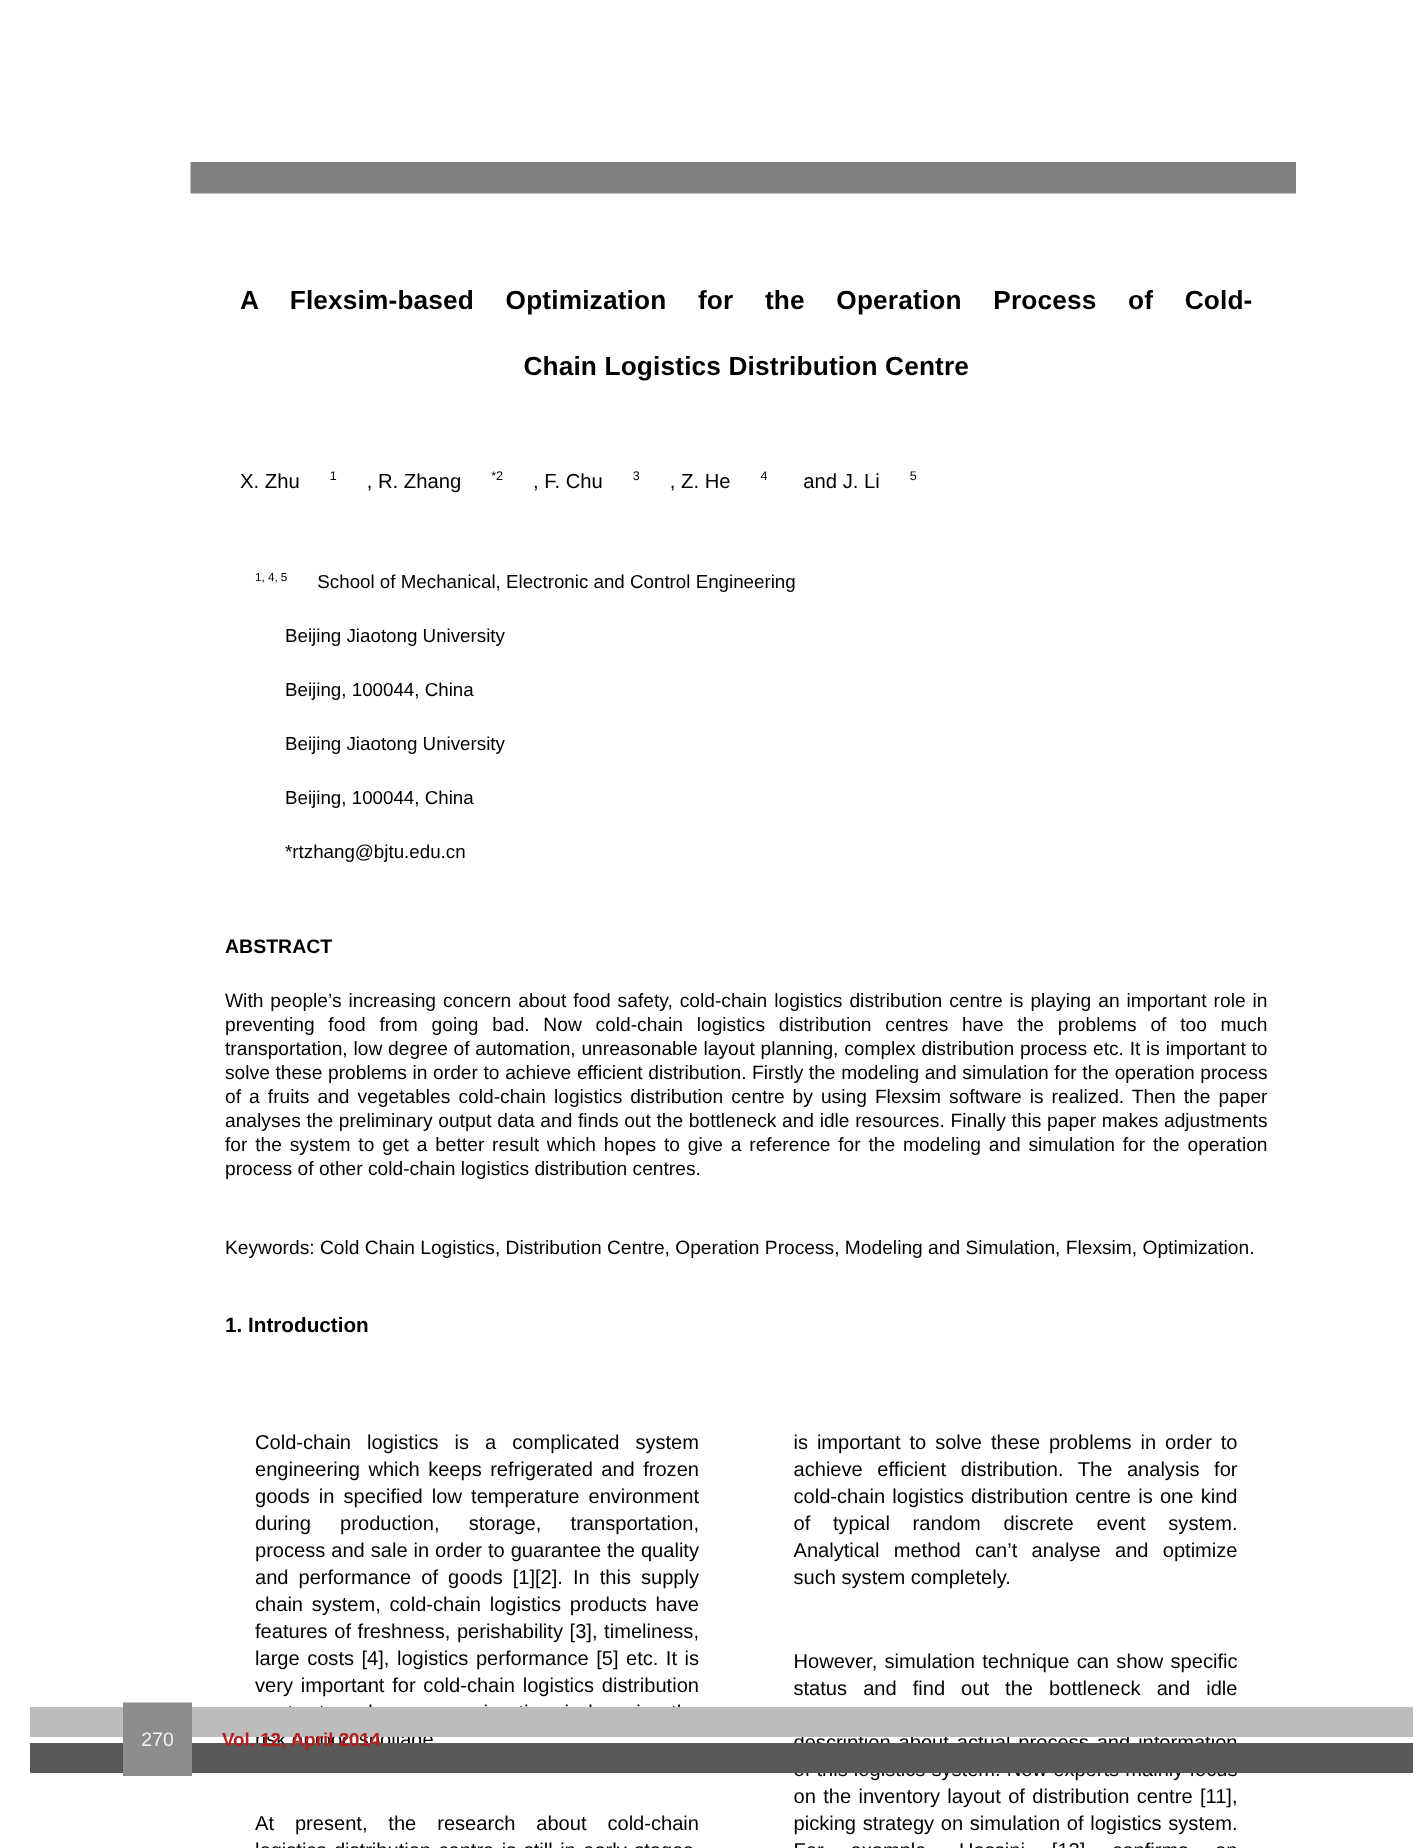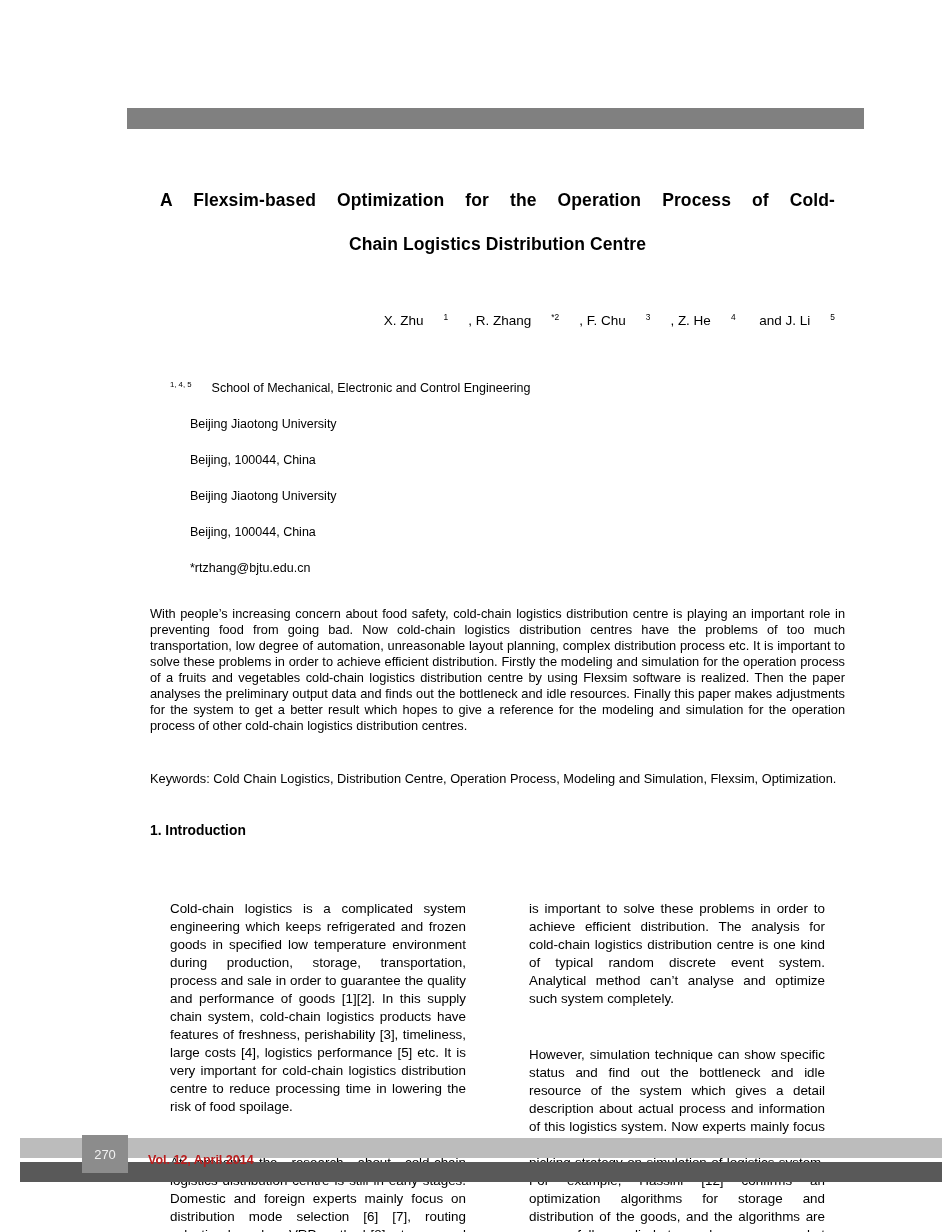--- a/index.html
+++ b/index.html
@@ -28,21 +28,20 @@
     font-weight: bold;
     line-height: 24px;
     letter-spacing: 0.1px;
   }
   .title-l1 { text-align: justify; text-align-last: justify; }
   .title-l2 { text-align: center; }
   .authors {
     margin-top: 26px;
     font-size: 13.5px;
     line-height: 17px;
-    text-align: right;
   }
   sup { font-size: 0.62em; vertical-align: super; line-height: 0; }
   .affiliations {
     margin-top: 21px;
     font-size: 12.5px;
     line-height: 16px;
   }
   .abstract-heading {
     margin-top: 17px;
     font-size: 13px;
@@ -84,21 +83,21 @@
     width: 952px; height: 4px;
   }
   .footer-line-dark {
     position: absolute;
     left: 0; top: 1142px;
     width: 952px; height: 2px;
   }
   .footer-page-box {
     position: absolute;
     left: 62px; top: 1115px;
-    width: 46px; height: 38px;
+    width: 46px; height: 49px;
     display: flex;
     align-items: center;
     justify-content: center;
     font-size: 13px;
     color: #f2f2f2;
   }
   .footer-issue {
     position: absolute;
     left: 118px; top: 1122px;
     font-size: 12.5px;
@@ -125,20 +124,21 @@
 
     <div class="affiliations">
       <div><sup>1, 4, 5</sup><span>School of Mechanical, Electronic and Control Engineering</span></div>
       <div><sup></sup><span>Beijing Jiaotong University</span></div>
       <div><sup></sup><span>Beijing, 100044, China</span></div>
       <div><sup></sup><span>Beijing Jiaotong University</span></div>
       <div><sup></sup><span>Beijing, 100044, China</span></div>
       <div><sup></sup><span>*rtzhang@bjtu.edu.cn</span></div>
     </div>
 
+    <div class="abstract-heading">ABSTRACT</div>
     <div class="abstract-text">With people’s increasing concern about food safety, cold-chain logistics distribution centre is playing an important role in preventing food from going bad. Now cold-chain logistics distribution centres have the problems of too much transportation, low degree of automation, unreasonable layout planning, complex distribution process etc. It is important to solve these problems in order to achieve efficient distribution. Firstly the modeling and simulation for the operation process of a fruits and vegetables cold-chain logistics distribution centre by using Flexsim software is realized. Then the paper analyses the preliminary output data and finds out the bottleneck and idle resources. Finally this paper makes adjustments for the system to get a better result which hopes to give a reference for the modeling and simulation for the operation process of other cold-chain logistics distribution centres.</div>
 
     <div class="keywords">Keywords: Cold Chain Logistics, Distribution Centre, Operation Process, Modeling and Simulation, Flexsim, Optimization.</div>
 
     <div class="section-heading">1. Introduction</div>
 
     <div class="columns">
       <div class="col">
         <p>Cold-chain logistics is a complicated system engineering which keeps refrigerated and frozen goods in specified low temperature environment during production, storage, transportation, process and sale in order to guarantee the quality and performance of goods [1][2]. In this supply chain system, cold-chain logistics products have features of freshness, perishability [3], timeliness, large costs [4], logistics performance [5] etc. It is very important for cold-chain logistics distribution centre to reduce processing time in lowering the risk of food spoilage.</p>
         <p>At present, the research about cold-chain logistics distribution centre is still in early stages. Domestic and foreign experts mainly focus on distribution mode selection [6] [7], routing selection based on VRP method [8], storage and picking methods [9] etc., which basically involves the subsystems of cold-chain logistics distribution centre. However, few studies on the overall process of cold-chain distribution centre have been discussed. Meanwhile, domestic cold-chain logistics distribution centres have the problems of too much transportation, low degree of automation, unreasonable layout planning, complex distribution processes etc. [10]. It</p>

